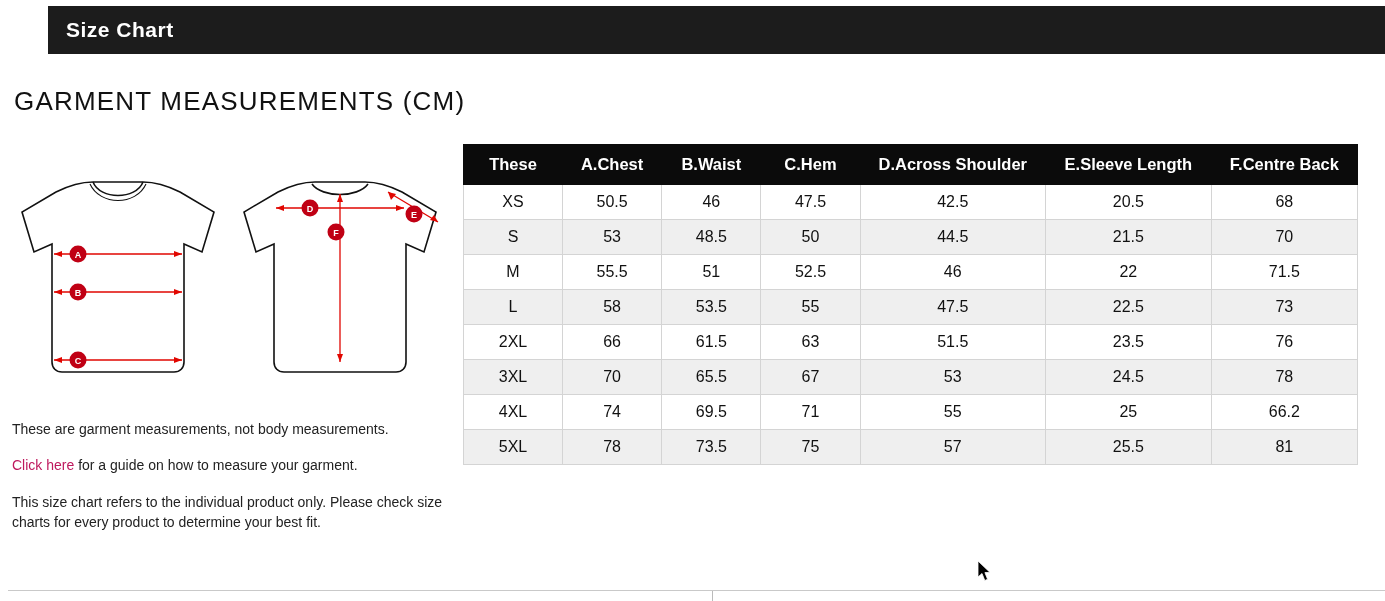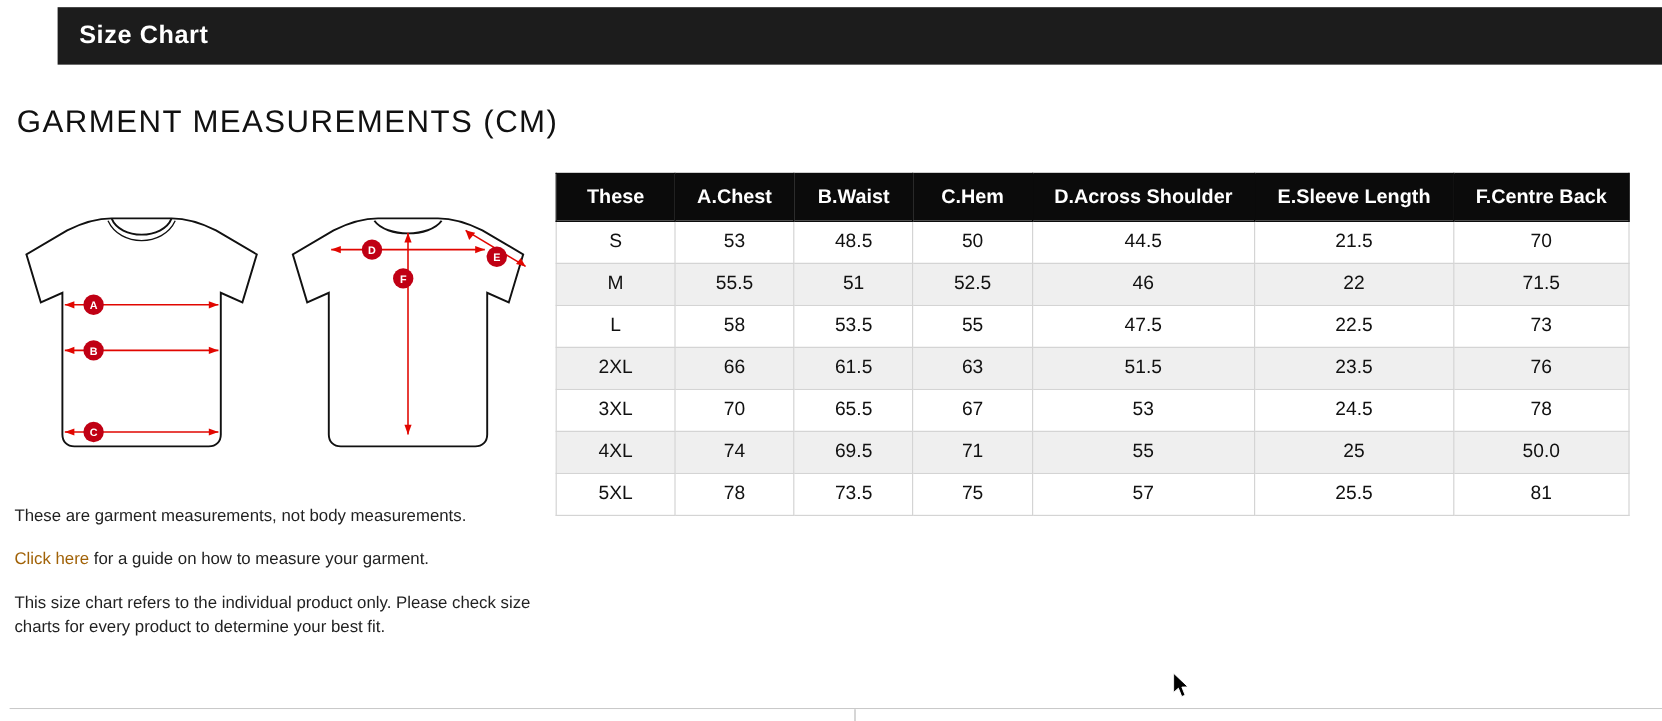--- a/index.html
+++ b/index.html
@@ -90,21 +90,21 @@
   .notes {
     position: absolute;
     left: 4px; top: 365px;
     width: 440px;
     font-size: 14px;
     color: #222;
     line-height: 1.45;
   }
   .notes p { margin: 0 0 16px 0; }
   .notes a {
-    color: #a16207;
+    color: #be185d;
     text-decoration: none;
   }
 
   
   .table-wrap {
     position: absolute;
     left: 455px; top: 90px;
     width: 895px;
   }
   table.size-table {
@@ -262,20 +262,29 @@
             <th class="c1">A.Chest</th>
             <th class="c2">B.Waist</th>
             <th class="c3">C.Hem</th>
             <th class="c4">D.Across Shoulder</th>
             <th class="c5">E.Sleeve Length</th>
             <th class="c6">F.Centre Back</th>
           </tr>
         </thead>
         <tbody>
           <tr>
+            <td>XS</td>
+            <td>50.5</td>
+            <td>46</td>
+            <td>47.5</td>
+            <td>42.5</td>
+            <td>20.5</td>
+            <td>68</td>
+          </tr>
+          <tr>
             <td>S</td>
             <td>53</td>
             <td>48.5</td>
             <td>50</td>
             <td>44.5</td>
             <td>21.5</td>
             <td>70</td>
           </tr>
           <tr>
             <td>M</td>
@@ -313,21 +322,21 @@
             <td>24.5</td>
             <td>78</td>
           </tr>
           <tr>
             <td>4XL</td>
             <td>74</td>
             <td>69.5</td>
             <td>71</td>
             <td>55</td>
             <td>25</td>
-            <td>50.0</td>
+            <td>66.2</td>
           </tr>
           <tr>
             <td>5XL</td>
             <td>78</td>
             <td>73.5</td>
             <td>75</td>
             <td>57</td>
             <td>25.5</td>
             <td>81</td>
           </tr>

